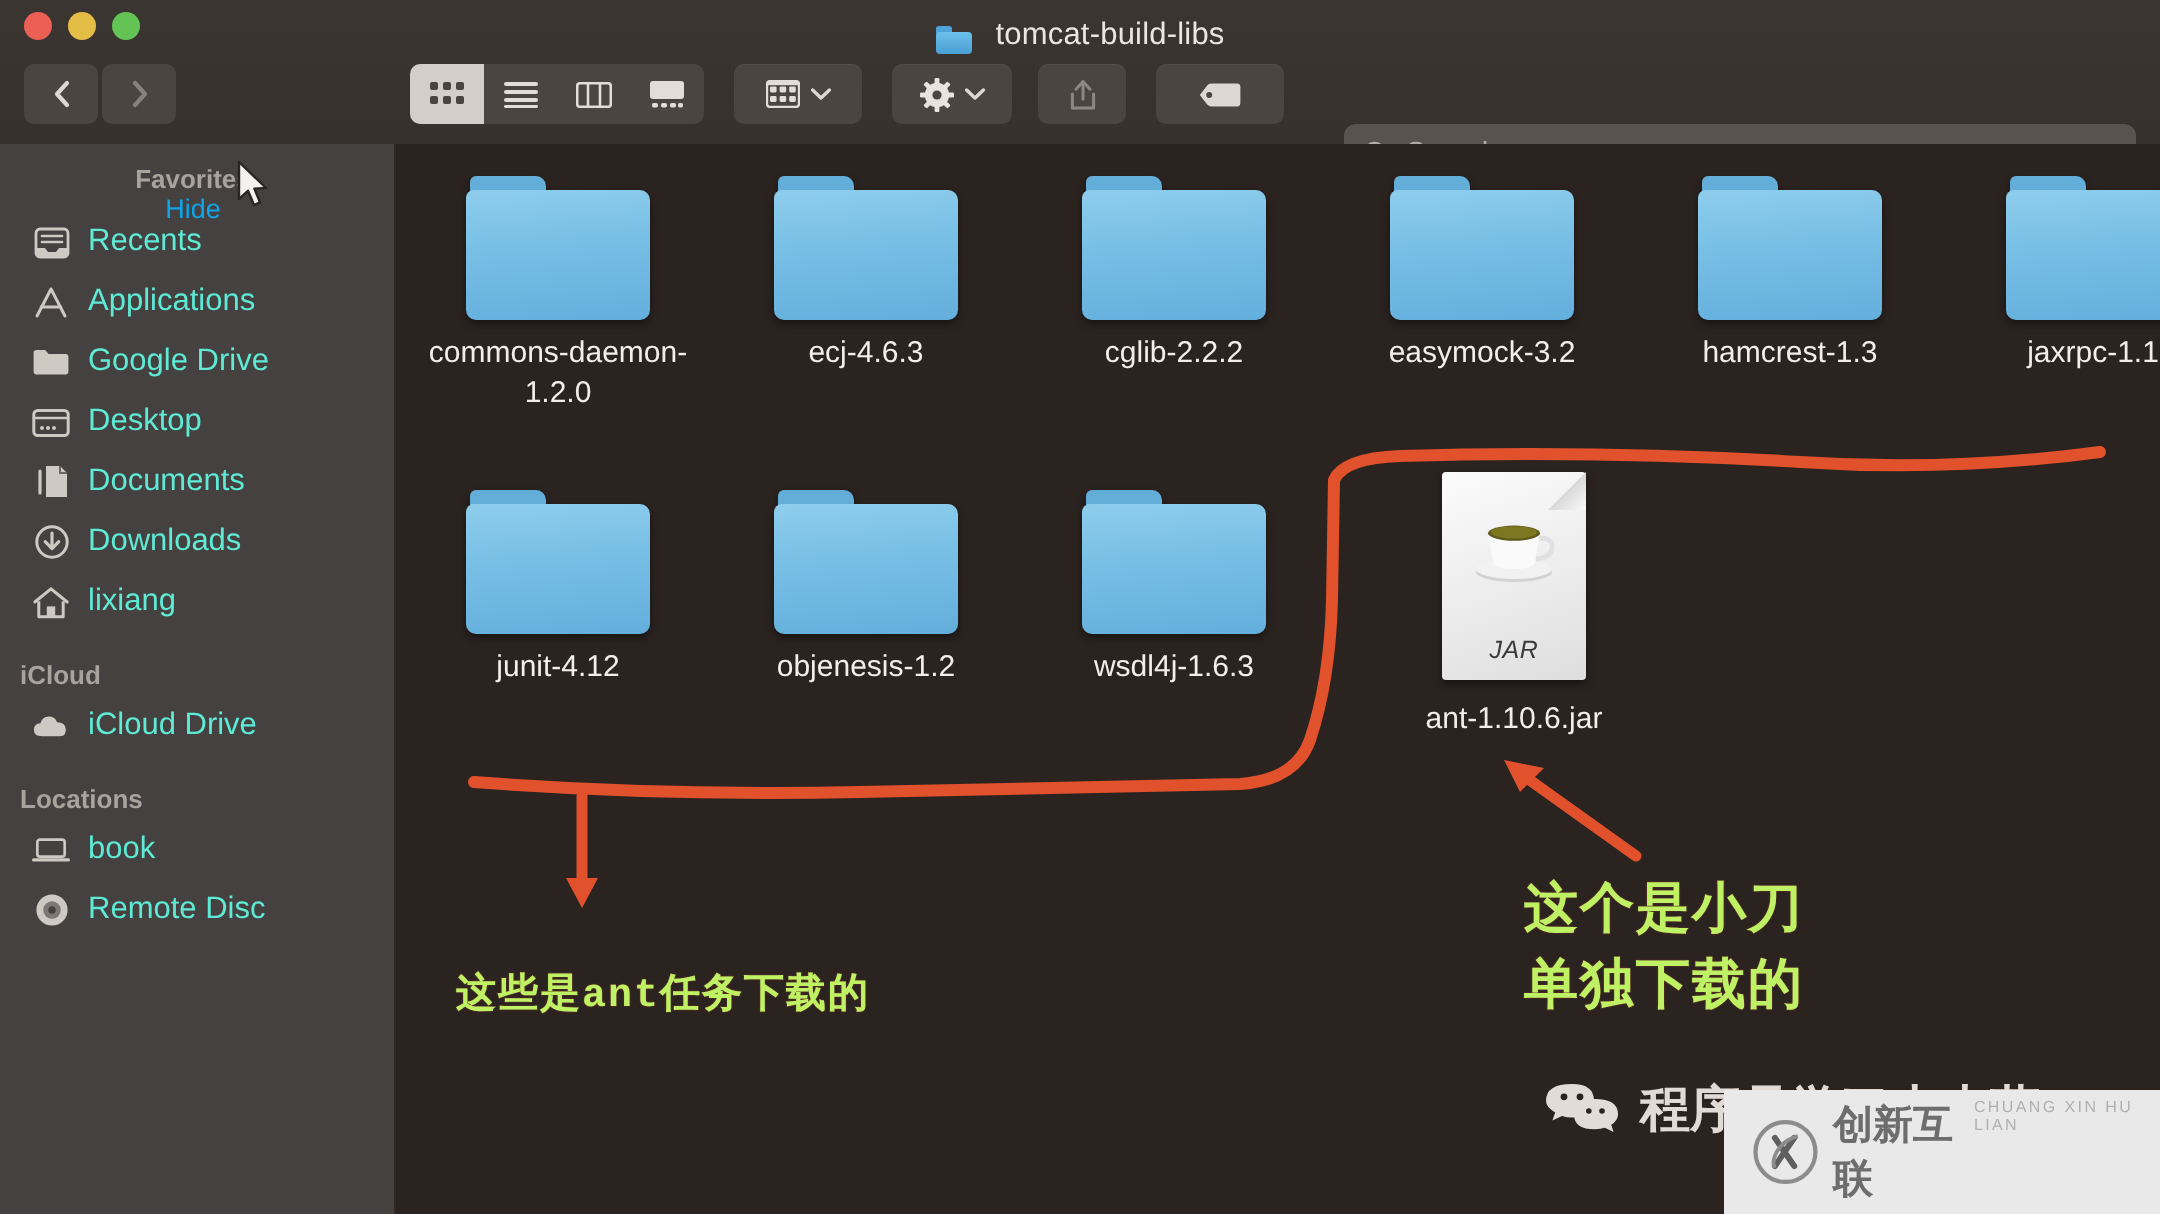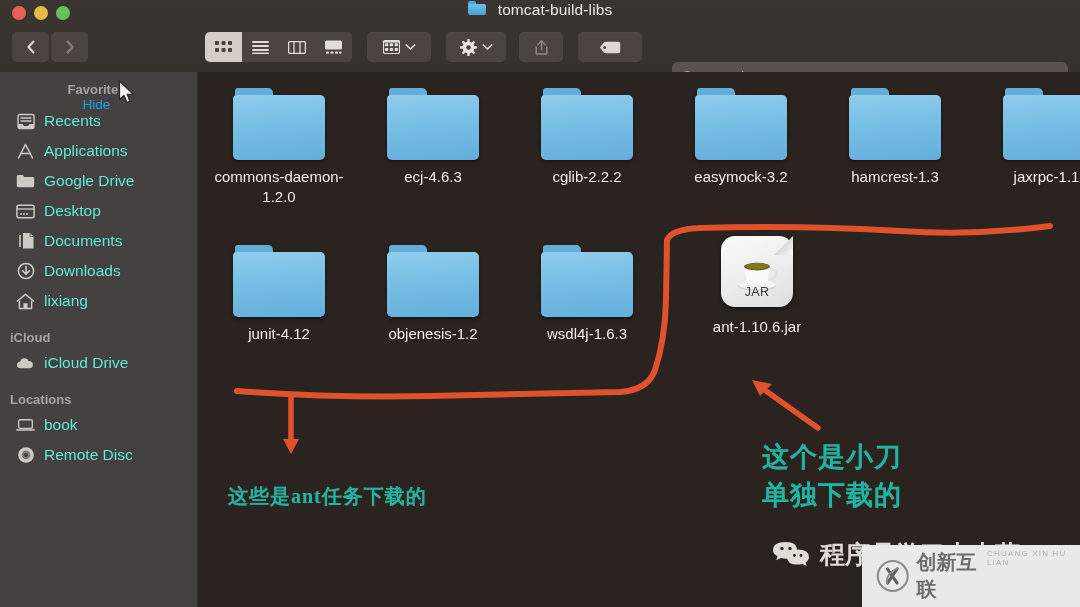--- a/index.html
+++ b/index.html
@@ -18,21 +18,21 @@
   }
   .traffic{ position:absolute; top:6px; left:12px; display:flex; gap:8px; }
   .light{ width:14px; height:14px; border-radius:50%; display:block; }
   .light.red{ background:#eb5f55; }
   .light.yellow{ background:#e3bd45; }
   .light.green{ background:#63c council; }
   .light.green{ background:#63c455; }
 
   .wintitle{
     position:absolute; top:1px; left:0; width:1080px; height:26px;
-    display:flex; align-items:flex-start; justify-content:center; gap:12px;
+    display:flex; align-items:flex-end; justify-content:center; gap:12px;
     color:#e9e6e3; font-size:15.5px; letter-spacing:.1px;
   }
   .title-folder{ width:18px; height:14px; position:relative; display:inline-block; }
   .title-folder .tab{
     position:absolute; top:0; left:0; width:8px; height:3.5px;
     background:#4ea3d8; border-radius:1.5px 1.5px 0 0;
   }
   .title-folder .body{
     position:absolute; top:2.5px; left:0; width:18px; height:11.5px;
     background:linear-gradient(180deg,#6cc0ea 0%,#4a9fd4 100%); border-radius:2px;
@@ -119,44 +119,45 @@
     background:linear-gradient(175deg,#8fcdec 0%,#79c0e6 40%,#63aedc 100%);
     border-radius:4px 5px 5px 5px;
   }
   .fname{
     margin-top:7px; color:#f2eeea; font-size:15px; line-height:20px;
     word-break:break-word;
   }
 
   
   .jardoc{
-    width:72px; height:71px; margin:0 auto; position:relative;
+    width:72px; height:104px; margin:0 auto; position:relative;
     background:linear-gradient(160deg,#fbfbfb 0%,#ececec 55%,#dedede 100%);
-    border-radius:14px;
+    border-radius:2px;
     filter:drop-shadow(0 2px 2px rgba(0,0,0,.5));
+    font-style:italic;
   }
   .jardoc .fold{
     position:absolute; top:0; right:0; width:19px; height:19px;
     background:linear-gradient(225deg,#b9b9b9 0%,#d8d8d8 50%,#fafafa 100%);
     clip-path:polygon(0 0,100% 100%,0 100%);
     transform:scaleX(-1);
   }
   .jardoc .cup{
     position:absolute; top:17px; left:11px; width:50px; height:40px;
   }
   .jardoc .jarlbl{
     position:absolute; bottom:8px; left:0; width:100%;
     text-align:center; font-size:12.5px; color:#3a3a3a; letter-spacing:.3px;
   }
 
   
   .anno-svg{ position:absolute; top:0; left:0; width:1080px; height:607px; pointer-events:none; }
   .anno-text{
-    position:absolute; color:#14b8a6; font-weight:bold;
-    font-family:Liberation Serif, serif;
+    position:absolute; color:#bef264; font-weight:bold;
+    font-family:Liberation Mono, monospace;
     white-space:pre; text-shadow:0 0 1px rgba(224,84,50,.5);
   }
   #anno-left{ left:228px; top:483px; font-size:20px; letter-spacing:1px; }
   #anno-right{ left:762px; top:438px; font-size:27px; line-height:38px; letter-spacing:1px; }
 
   
   .wechat-wm{
     position:absolute; left:772px; top:538px;
     display:flex; align-items:center; gap:10px;
     color:#efe9e4; font-size:25px; font-weight:bold;

